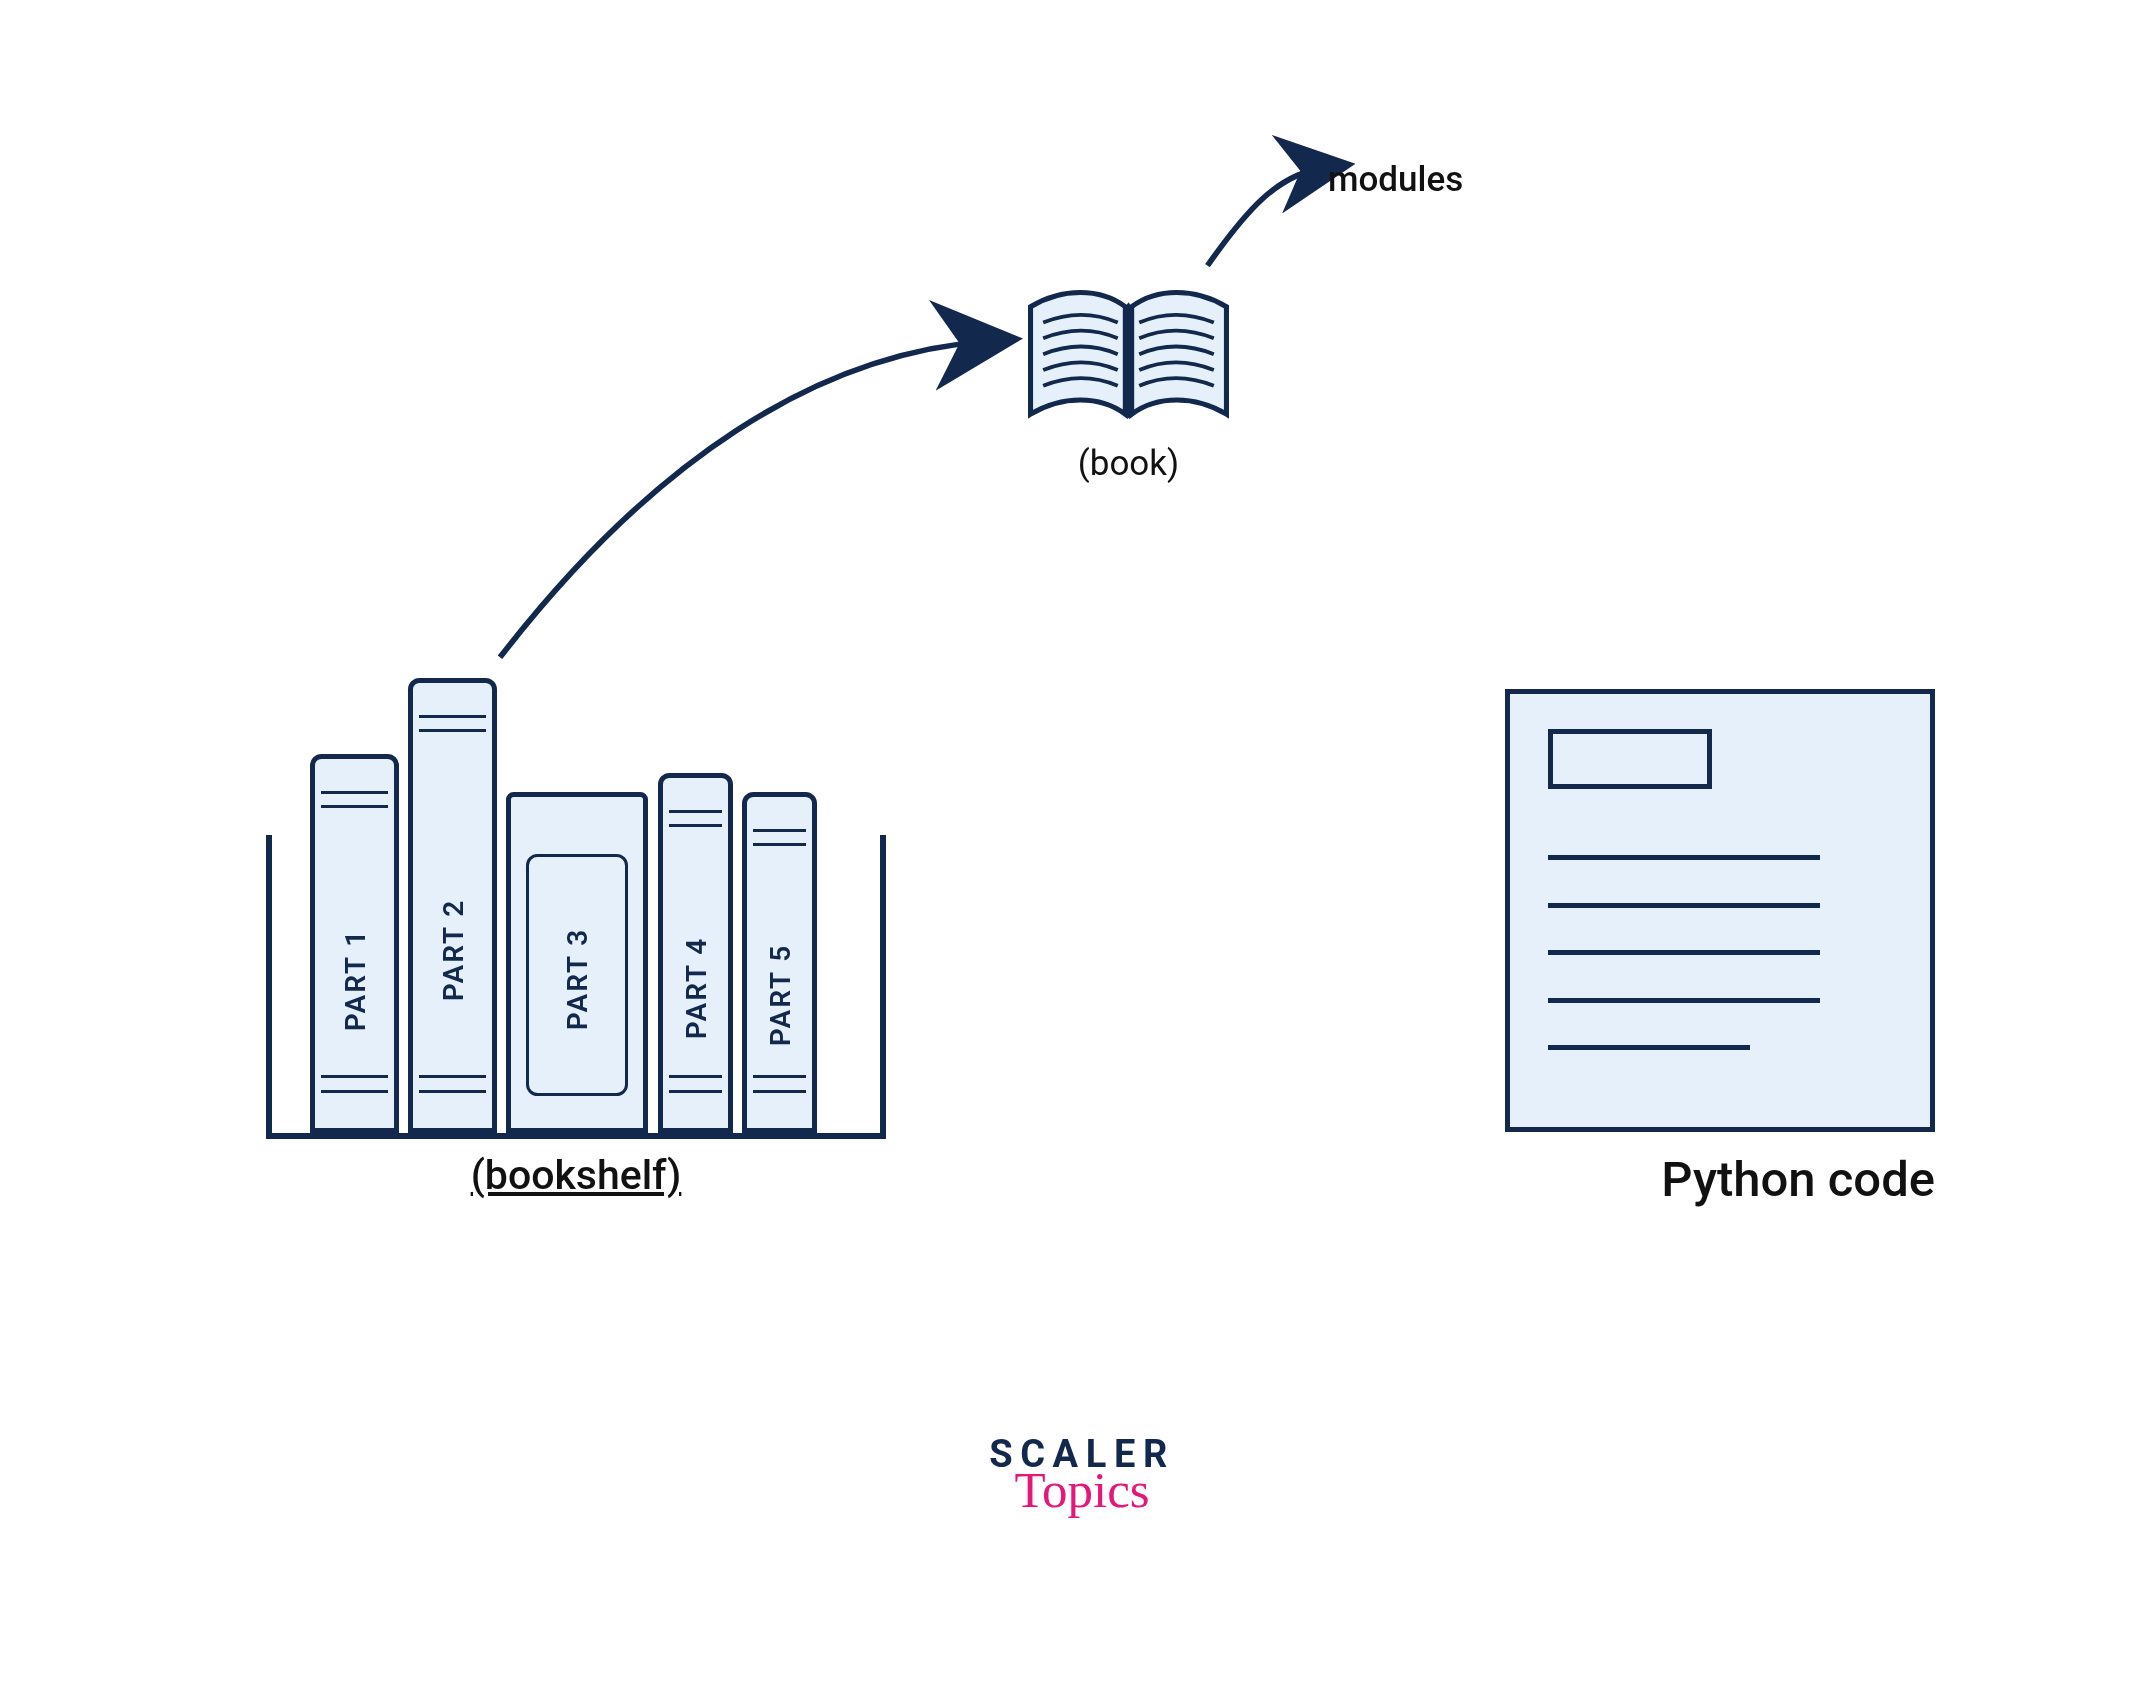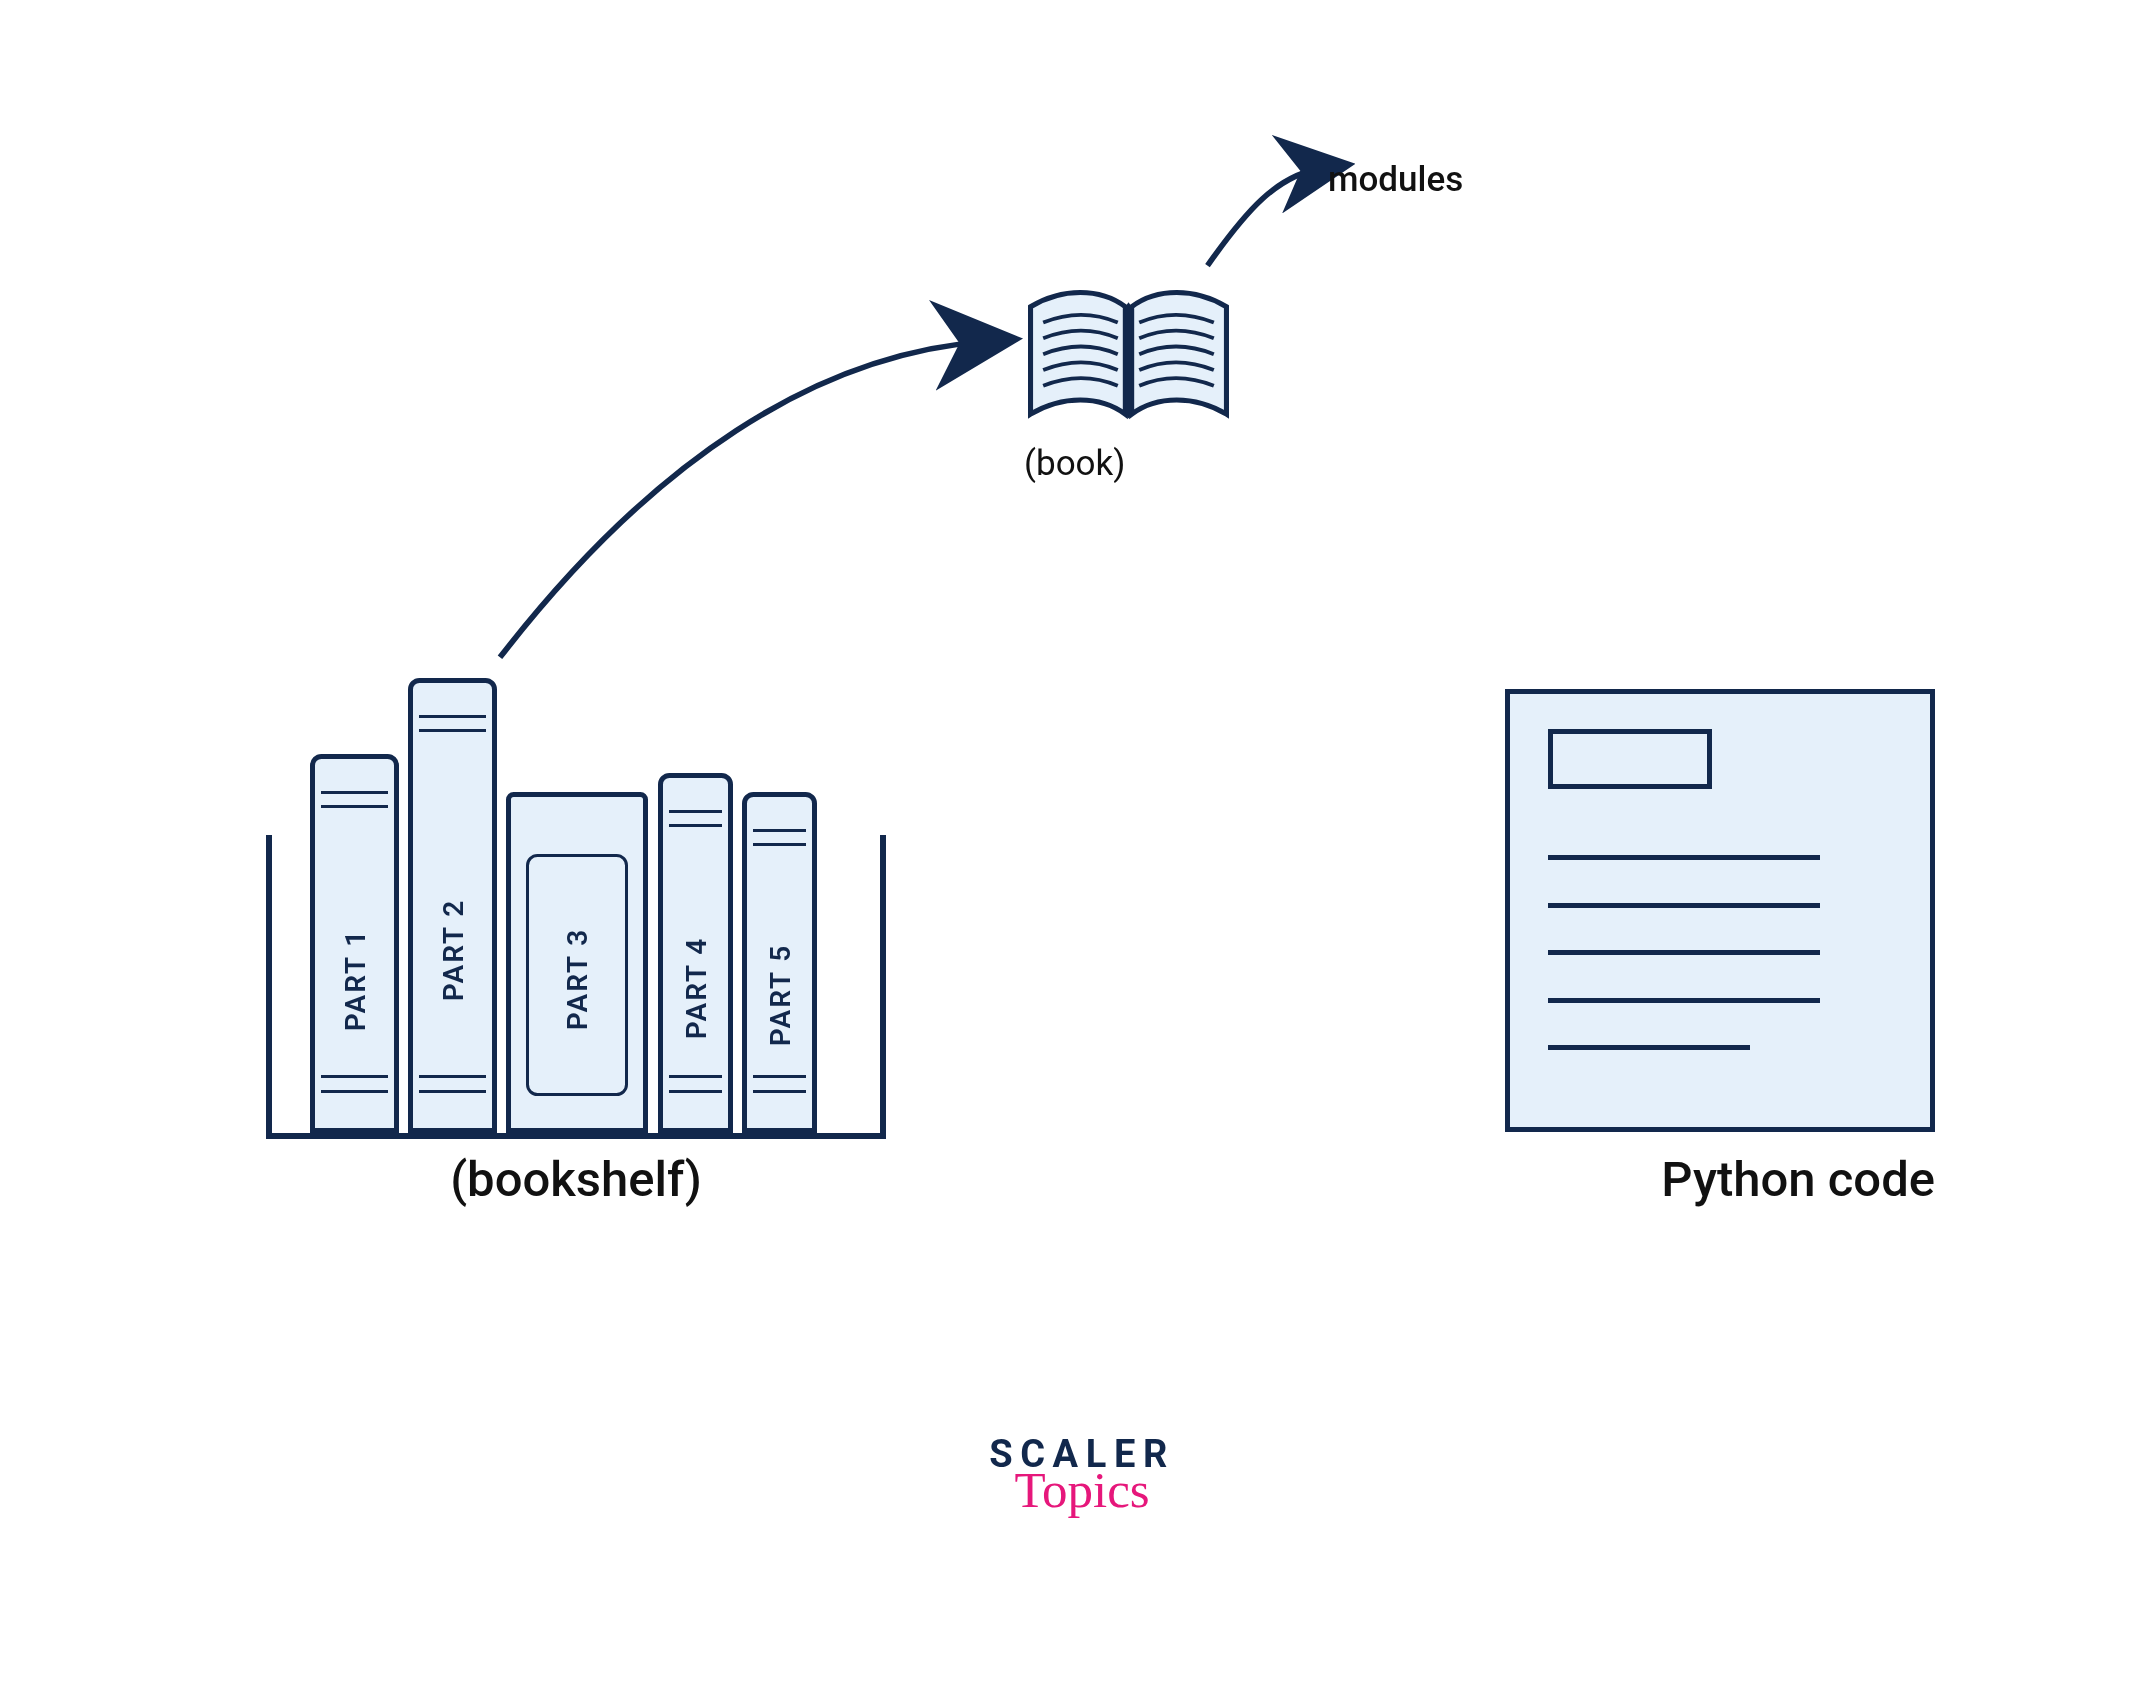--- a/index.html
+++ b/index.html
@@ -82,39 +82,41 @@
   .b4 { left: 392px; width: 75px; height: 360px; }
   
   .b5 { left: 476px; width: 75px; height: 341px; }
 
   .bookshelf-label {
     position: absolute;
     left: 266px;
     top: 1151px;
     width: 620px;
     text-align: center;
-    font-size: 49px;
+    font-size: 41px;
     font-weight: 500;
     color: #111;
+    text-decoration: underline;
   }
 
   
   .openbook {
     position: absolute;
     left: 1024px;
     top: 272px;
     width: 209px;
     height: 158px;
   }
   .openbook svg { width: 100%; height: 100%; }
   .openbook-label {
     position: absolute;
     left: 1024px;
     top: 443px;
     width: 209px;
+    text-align: center;
     font-size: 35px;
     color: #111;
   }
 
   .modules-label {
     position: absolute;
     left: 1328px;
     top: 159px;
     font-size: 35px;
     font-weight: 500;

